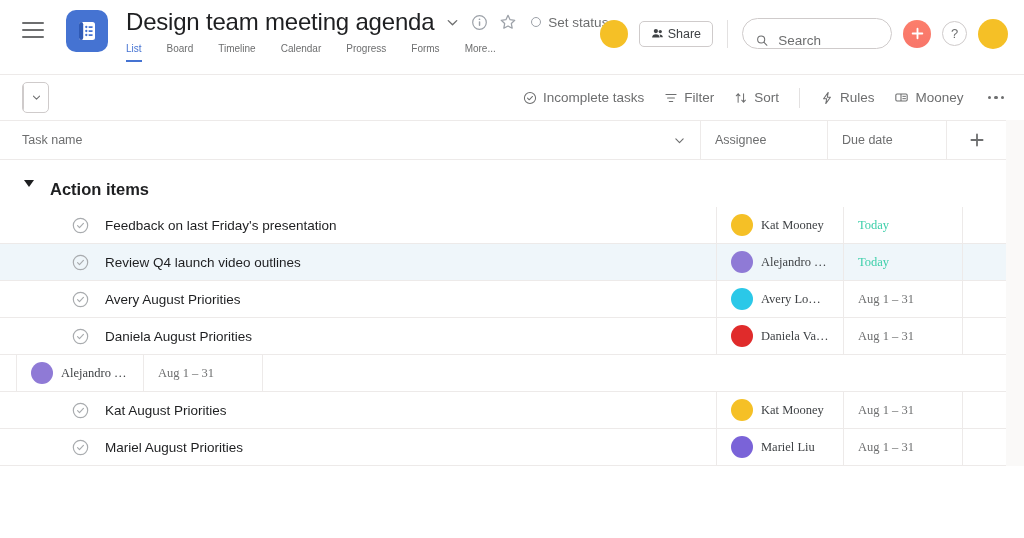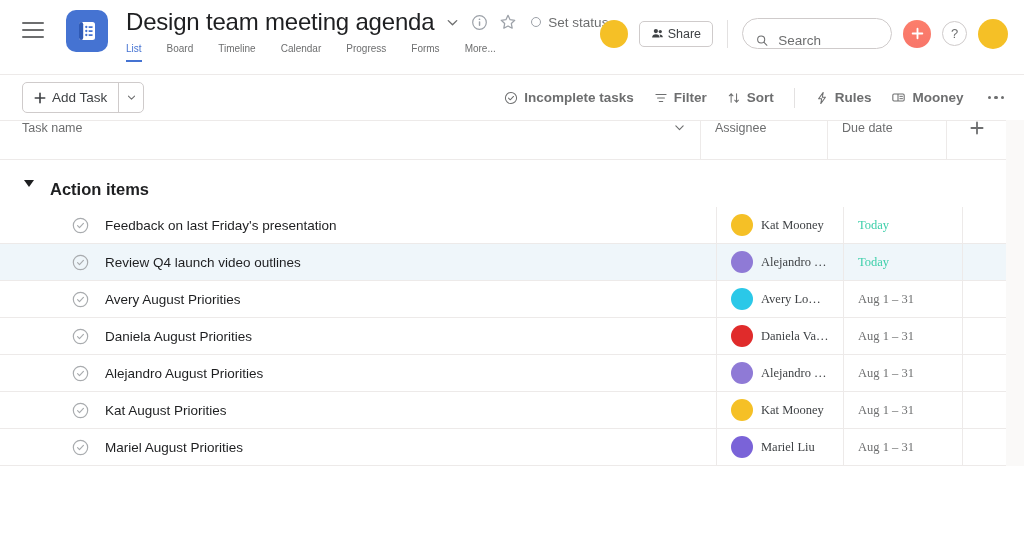--- a/index.html
+++ b/index.html
@@ -112,42 +112,42 @@
     border: 1px solid #cfcbcb; border-radius: 5px; overflow: hidden; cursor: pointer;
   }
   .addtask .main {
     display: flex; align-items: center; gap: 6px; padding: 0 11px;
     font-size: 13.5px; color: #3f4245;
   }
   .addtask .split {
     display: flex; align-items: center; justify-content: center;
     width: 25px; border-left: 1px solid #cfcbcb; color: #6d6e6f;
   }
-  .tb-right { margin-left: auto; display: flex; align-items: center; gap: 20px; font-weight: bold; }
+  .tb-right { margin-left: auto; display: flex; align-items: center; gap: 20px; }
   .tb-item {
     display: flex; align-items: center; gap: 6px;
     font-size: 13.5px; color: #6d6e6f; cursor: pointer; white-space: nowrap;
   }
   .tb-sep { width: 1px; height: 20px; background: #e3e1e1; }
   .dots { display:flex; gap:3px; align-items:center; cursor:pointer; padding: 4px; }
   .dots i { width:3.5px; height:3.5px; border-radius:50%; background:#6d6e6f; display:block; }
 
   
   .grid { position: relative; }
   .colw-name  { width: 700px; }
   .colw-assn  { width: 127px; }
   .colw-due   { width: 119px; }
   .colw-add   { width: 60px; }
 
   .hrow {
     display: flex; height: 40px; align-items: stretch;
     border-top: 1px solid #edeae9; border-bottom: 1px solid #edeae9;
     font-size: 12.5px; color: #6d6e6f;
   }
-  .hcell { display: flex; align-items: flex-start; padding: 0 14px; }
+  .hcell { display: flex; align-items: center; padding: 0 14px; }
   .hcell.bordered { border-left: 1px solid #edeae9; }
   .hcell.colw-name { padding-left: 22px; justify-content: space-between; }
   .hcell.colw-add { justify-content: center; color: #6d6e6f; }
 
   .section-head {
     display: flex; align-items: center; gap: 16px;
     height: 47px; padding-left: 24px;
   }
   .tri {
     width: 0; height: 0;
@@ -299,26 +299,20 @@
         <span class="hair" style="left:14%;top:2%;width:72%;height:64%;background:#241610;"></span>
         <span class="head" style="left:27%;top:17%;width:46%;height:46%;background:#8a5a3b;"></span>
         <span class="body" style="height:38%;background:#3d2a20;"></span>
       </span>
     </span>
   </div>
 </div>
 
 <div class="toolbar">
   <div class="addtask">
-    <div class="main">
-      <svg width="12" height="12" viewBox="0 0 14 14" aria-hidden="true">
-        <path d="M7 1.5v11M1.5 7h11" stroke="#3f4245" stroke-width="1.9" stroke-linecap="round"></path>
-      </svg>
-      <span>Add Task</span>
-    </div>
     <div class="split">
       <svg width="11" height="11" viewBox="0 0 16 16" aria-hidden="true">
         <path d="M3.5 6 8 10.5 12.5 6" stroke="#6d6e6f" stroke-width="1.5" fill="none" stroke-linecap="round" stroke-linejoin="round"></path>
       </svg>
     </div>
   </div>
 
   <div class="tb-right">
     <div class="tb-item">
       <svg width="14" height="14" viewBox="0 0 18 18" aria-hidden="true">
@@ -468,27 +462,20 @@
             <span class="avatar" style="width: 22px; height: 22px; background: rgb(224, 43, 43);"><span class="face"><span class="hair" style="left:15%;top:3%;width:70%;height:62%;background:#2b2018;"></span><span class="head" style="left:28%;top:18%;width:44%;height:44%;background:#c99a73;"></span><span class="body" style="height:36%;background:#e8e8ea;"></span></span></span>
             <span class="assignee-name">Daniela Varg...</span>
           </div>
         </div>
         <div class="tcell bordered colw-due">
           <span class="due range">Aug 1 – 31</span>
         </div>
         <div class="tcell bordered colw-add"></div>
       </div>
       <div class="trow">
-        <div class="tcell colw-name">
-          <svg width="17" height="17" viewBox="0 0 18 18" class="check-circle">
-            <circle cx="9" cy="9" r="7.6" fill="none" stroke="#a8abae" stroke-width="1.25"></circle>
-            <path d="M5.9 9.2 7.9 11.2l4.2-4.4" fill="none" stroke="#a8abae" stroke-width="1.25" stroke-linecap="round" stroke-linejoin="round"></path>
-          </svg>
-          <span class="task-name">Alejandro August Priorities</span>
-        </div>
         <div class="tcell bordered colw-assn">
           <div class="assignee">
             <span class="avatar" style="width: 22px; height: 22px; background: rgb(143, 122, 214);"><span class="face"><span class="hair" style="left:15%;top:3%;width:70%;height:62%;background:#2b2018;"></span><span class="head" style="left:28%;top:18%;width:44%;height:44%;background:#c99a73;"></span><span class="body" style="height:36%;background:#e8e8ea;"></span></span></span>
             <span class="assignee-name">Alejandro Lu...</span>
           </div>
         </div>
         <div class="tcell bordered colw-due">
           <span class="due range">Aug 1 – 31</span>
         </div>
         <div class="tcell bordered colw-add"></div>

